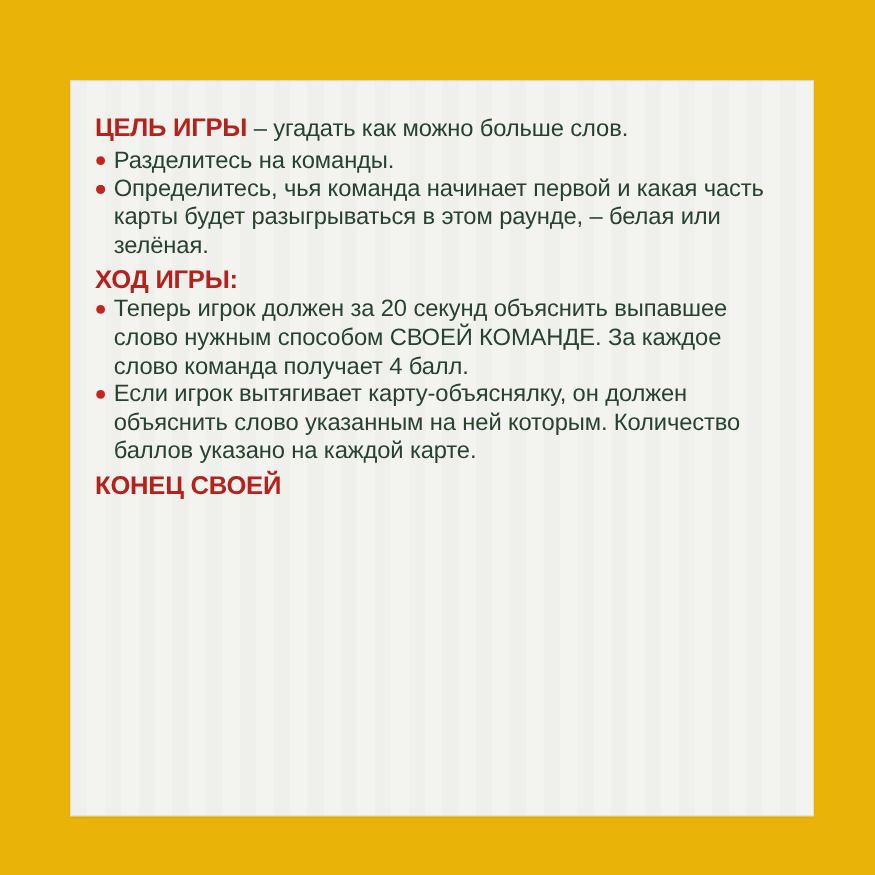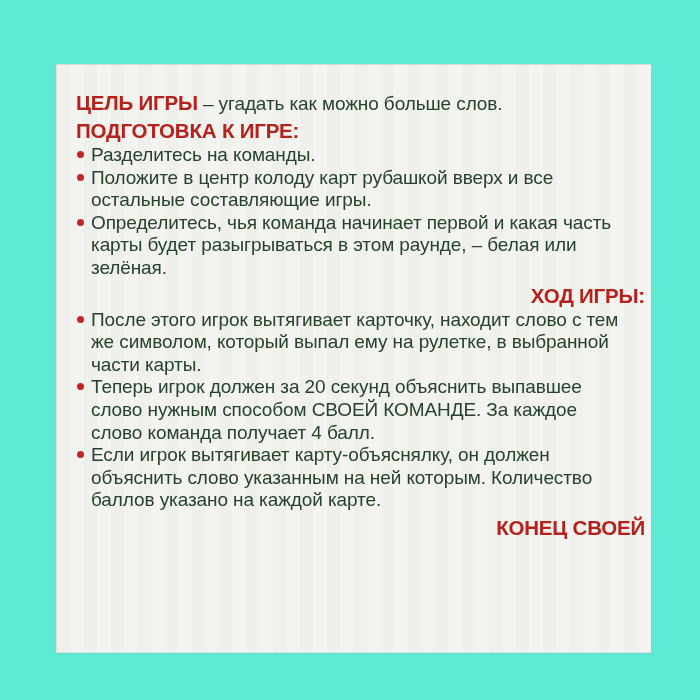--- a/index.html
+++ b/index.html
@@ -8,21 +8,21 @@
     width: 700px;
     height: 700px;
     background: #ffffff;
     font-family: "Liberation Sans", sans-serif;
     overflow: hidden;
   }
   .page {
     position: relative;
     width: 700px;
     height: 700px;
-    background: #5eead4;
+    background: #eab308;
   }
   .card {
     position: absolute;
     left: 56px;
     top: 64px;
     width: 595px;
     height: 589px;
     background-color: #f3f3f0;
     background-image: repeating-linear-gradient(
       90deg,
@@ -59,21 +59,20 @@
   .goal-line {
     line-height: 23px;
     margin-bottom: 2px;
   }
   .section-heading {
     margin: 0;
     padding: 0;
   }
   .section-heading.spaced {
     margin-top: 3px;
-    text-align: right;
   }
   ul.bullets {
     list-style: none;
     margin: 0;
     padding: 0;
   }
   ul.bullets li {
     position: relative;
     padding-left: 15px;
     margin: 0;
@@ -96,49 +95,40 @@
 
 <div class="page">
   <div class="card">
     <div class="content">
 
       <div class="goal-line body-text">
         <span class="heading">ЦЕЛЬ ИГРЫ</span>
         <span>– угадать как можно больше слов.</span>
       </div>
 
-      <h2 class="heading section-heading">ПОДГОТОВКА К ИГРЕ:</h2>
 
       <ul class="bullets">
         <li class="body-text">
           <span class="dot"></span>
           <span class="pre">Разделитесь на команды.</span>
         </li>
         <li class="body-text">
           <span class="dot"></span>
-          <span class="pre">Положите в центр колоду карт рубашкой вверх и все
-остальные составляющие игры.</span>
         </li>
         <li class="body-text">
           <span class="dot"></span>
           <span class="pre">Определитесь, чья команда начинает первой и какая часть
 карты будет разыгрываться в этом раунде, – белая или
 зелёная.</span>
         </li>
       </ul>
 
       <h2 class="heading section-heading spaced">ХОД ИГРЫ:</h2>
 
       <ul class="bullets">
-        <li class="body-text">
-          <span class="dot"></span>
-          <span class="pre">После этого игрок вытягивает карточку, находит слово с тем
-же символом, который выпал ему на рулетке, в выбранной
-части карты.</span>
-        </li>
         <li class="body-text">
           <span class="dot"></span>
           <span class="pre">Теперь игрок должен за 20 секунд объяснить выпавшее
 слово нужным способом СВОЕЙ КОМАНДЕ. За каждое
 слово команда получает 4 балл.</span>
         </li>
         <li class="body-text">
           <span class="dot"></span>
           <span class="pre">Если игрок вытягивает карту-объяснялку, он должен
 объяснить слово указанным на ней которым. Количество

